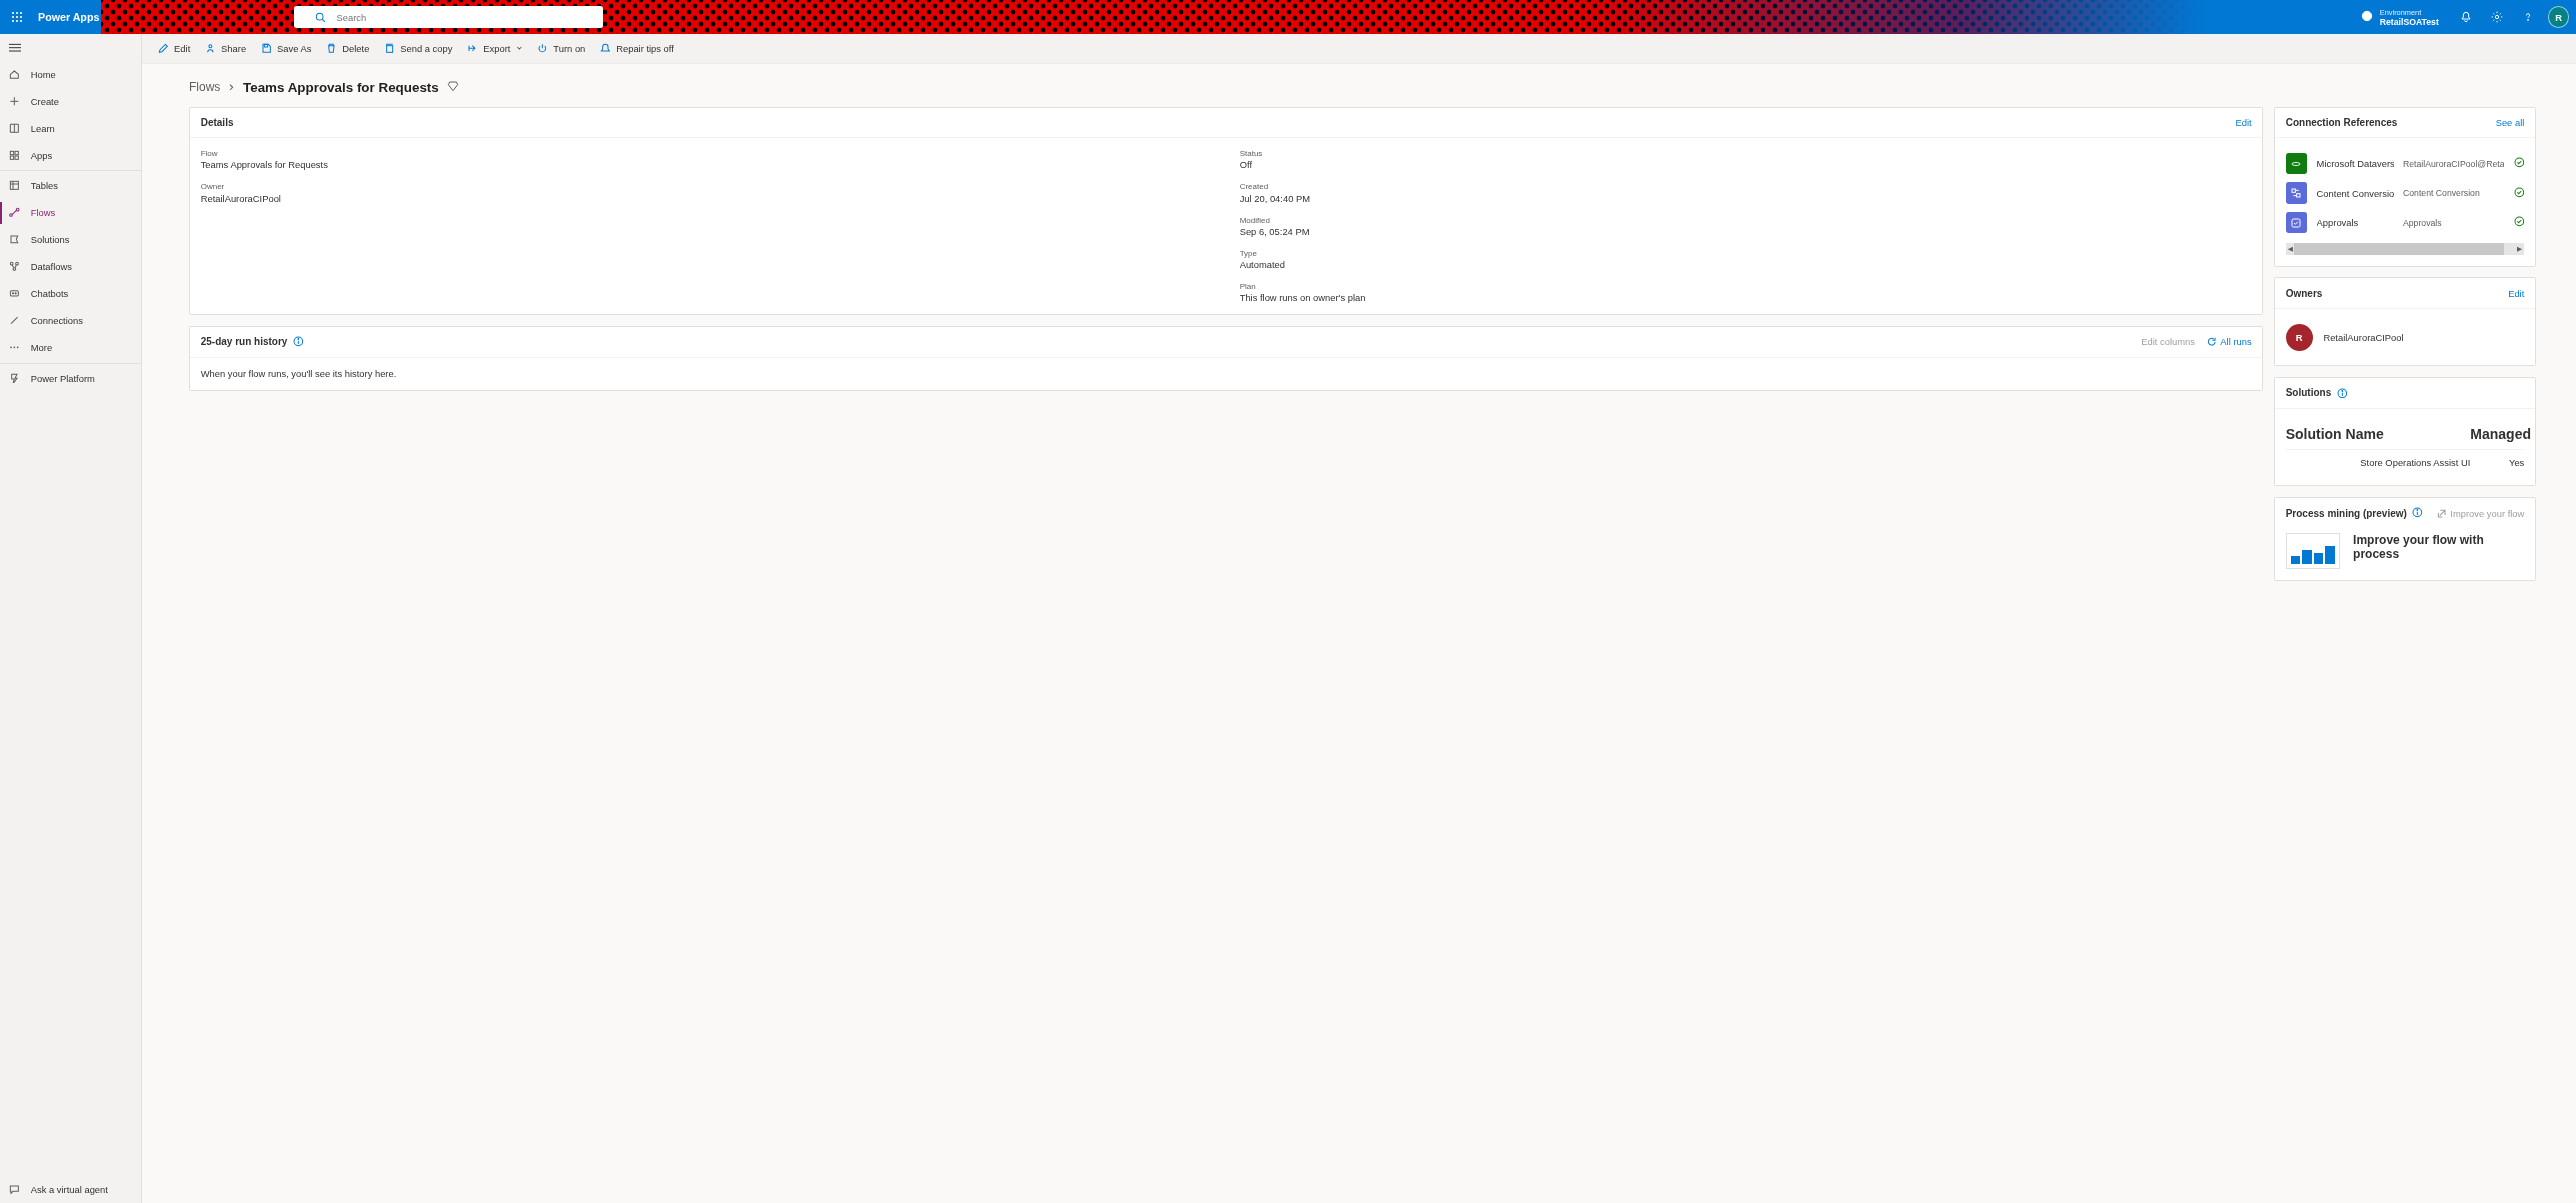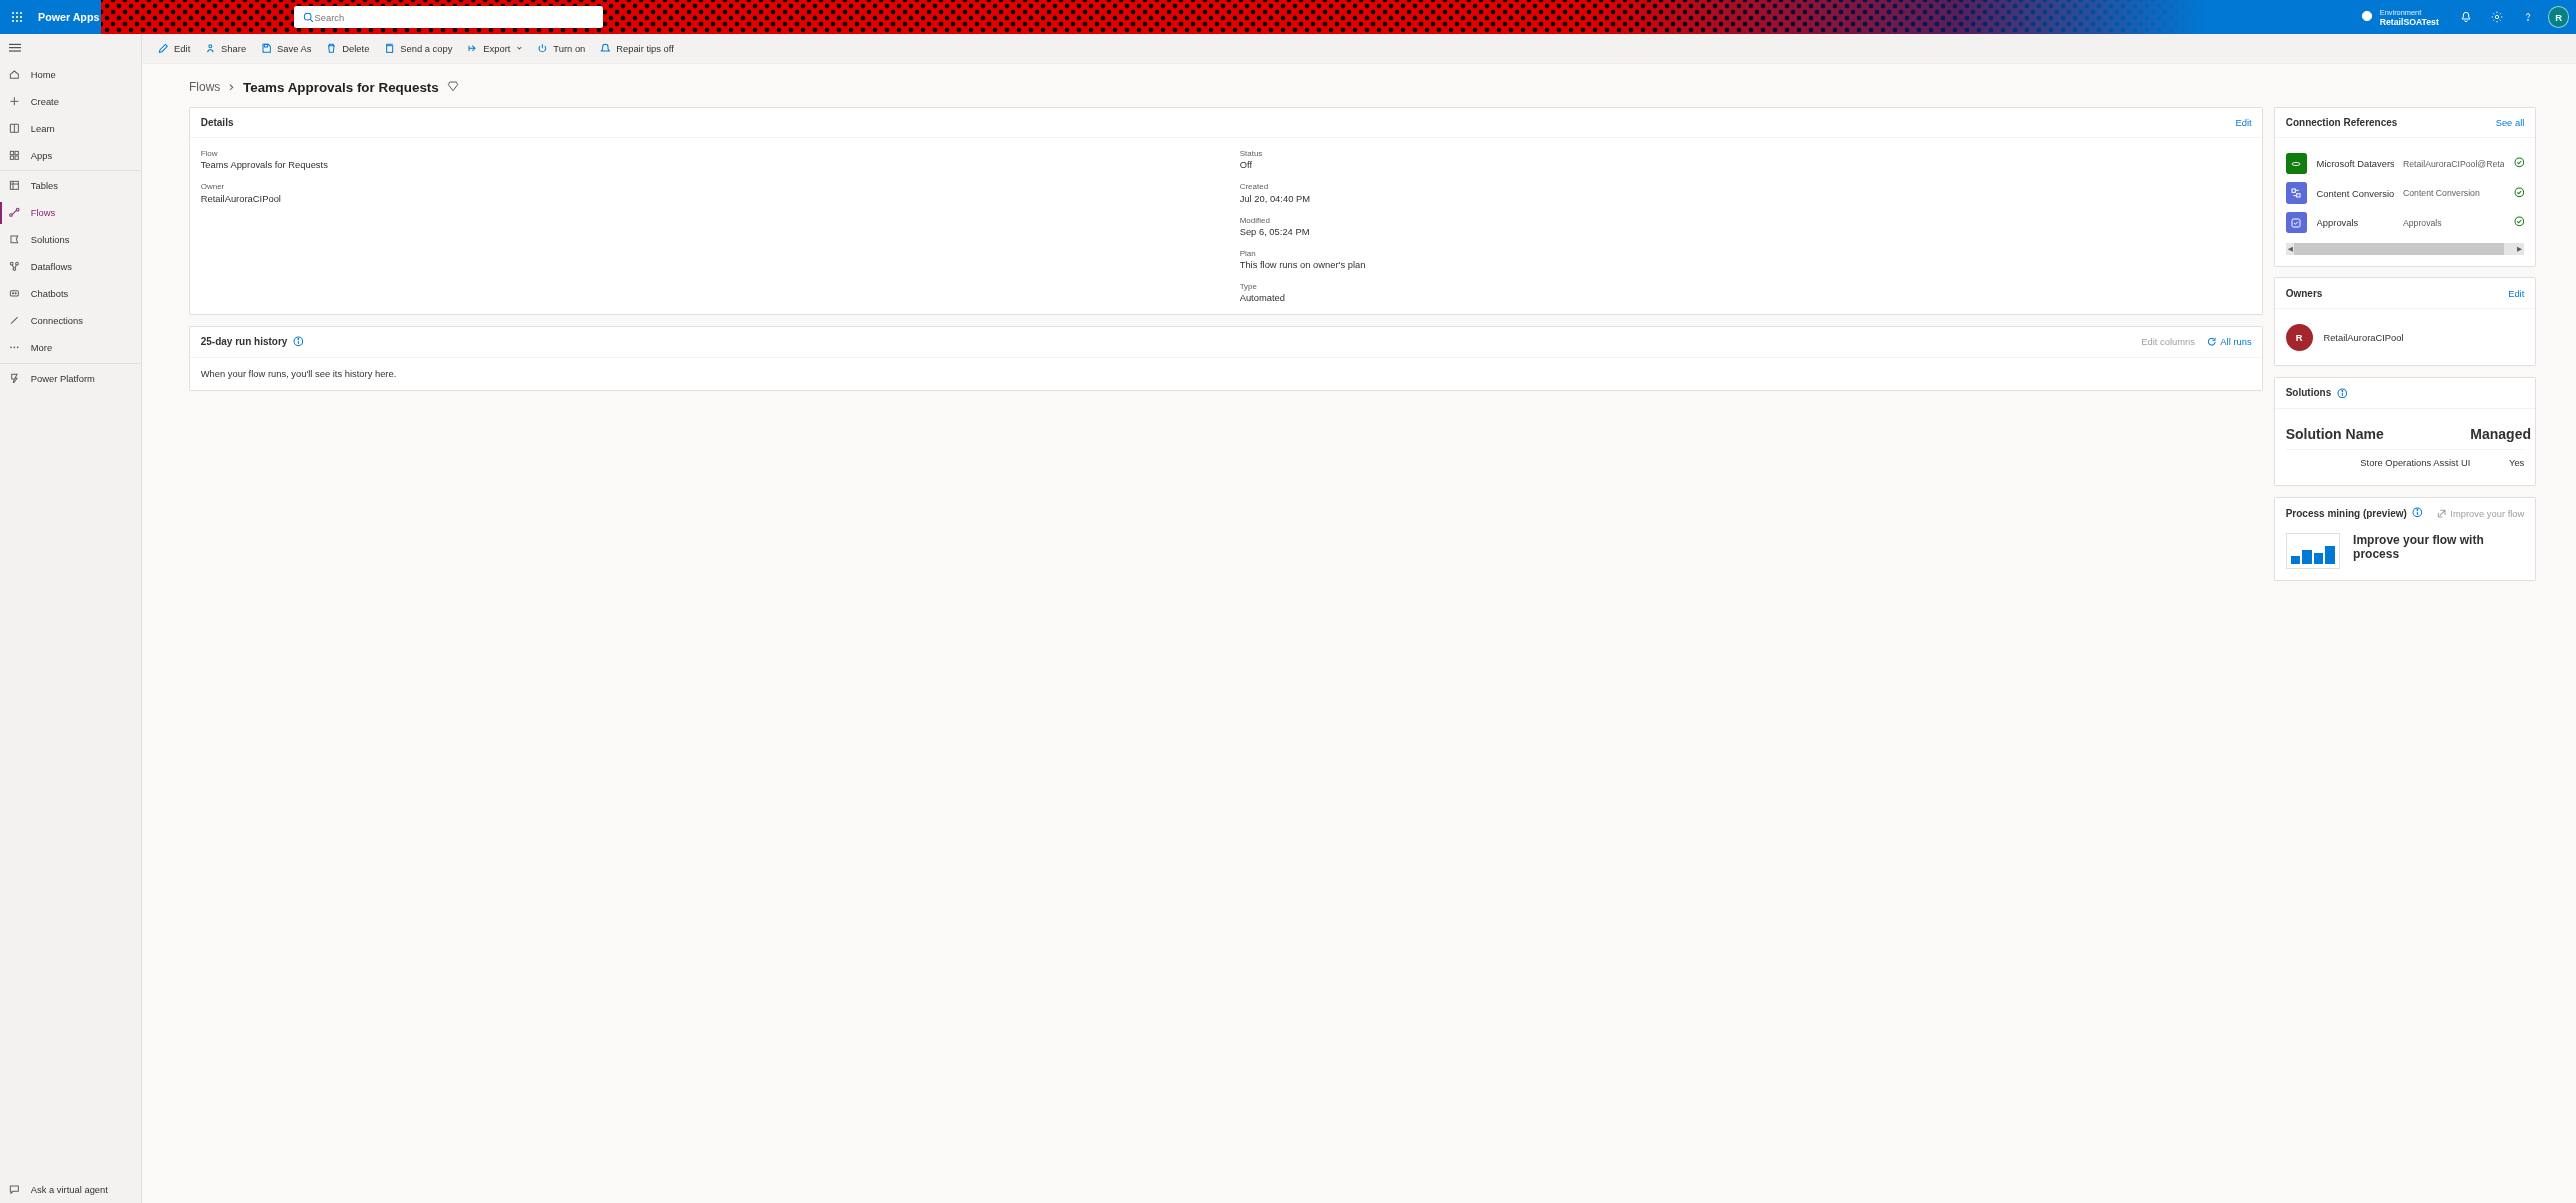--- a/index.html
+++ b/index.html
@@ -26,21 +26,21 @@
     content:""; position:absolute; left:0; right:0; top:0; bottom:0;
     background:linear-gradient(90deg, transparent 60%, rgba(0,50,150,.6) 75%, #0078d4 85%);
   }
   .top-bar > * { position:relative; z-index:1; }
   .waffle { width:34px; height:34px; display:flex; align-items:center; justify-content:center; cursor:pointer;}
   .waffle svg { fill:#fff; }
   .brand { font-size:10.7px; font-weight:600; padding:0 13.4px 0 4px; white-space:nowrap; }
   .search-wrap { flex: 0 0 auto; margin-left: 181px; }
   .search-box {
     width: 309px; height:21.5px; background:#fff; border-radius:2.7px;
-    display:flex; align-items:center; padding:0 9px; gap:1px;
+    display:flex; align-items:center; padding:0 21px; gap:11px;
   }
   .search-box svg { stroke:#0078d4; }
   .search-box input { border:none; outline:none; flex:1; font-size:9.4px; color:#605e5c; }
   .top-right { margin-left:auto; display:flex; align-items:center; height:100%; }
   .env { display:flex; align-items:center; gap:6.7px; padding:0 12px; cursor:pointer; }
   .env-icon svg { fill:#fff; }
   .env-text .lbl { font-size:7.4px; opacity:.9; }
   .env-text .val { font-size:8.7px; font-weight:600; }
   .hdr-icon { width:31px; height:34px; display:flex; align-items:center; justify-content:center; cursor:pointer; }
   .hdr-icon svg { stroke:#fff; fill:none; }
@@ -484,26 +484,26 @@
                   </div>
                   <div class="field">
                     <div class="lbl">Created</div>
                     <div class="val">Jul 20, 04:40 PM</div>
                   </div>
                   <div class="field">
                     <div class="lbl">Modified</div>
                     <div class="val">Sep 6, 05:24 PM</div>
                   </div>
                   <div class="field">
+                    <div class="lbl">Type</div>
+                    <div class="val">Automated</div>
+                  </div>
+                  <div class="field">
                     <div class="lbl">Plan</div>
                     <div class="val">This flow runs on owner's plan</div>
-                  </div>
-                  <div class="field">
-                    <div class="lbl">Type</div>
-                    <div class="val">Automated</div>
                   </div>
                 </div>
               </div>
             </div>
           </div>
 
           <div class="card">
             <div class="card-header">
               <span class="card-title">25-day run history</span>
               <span class="info-ic">

